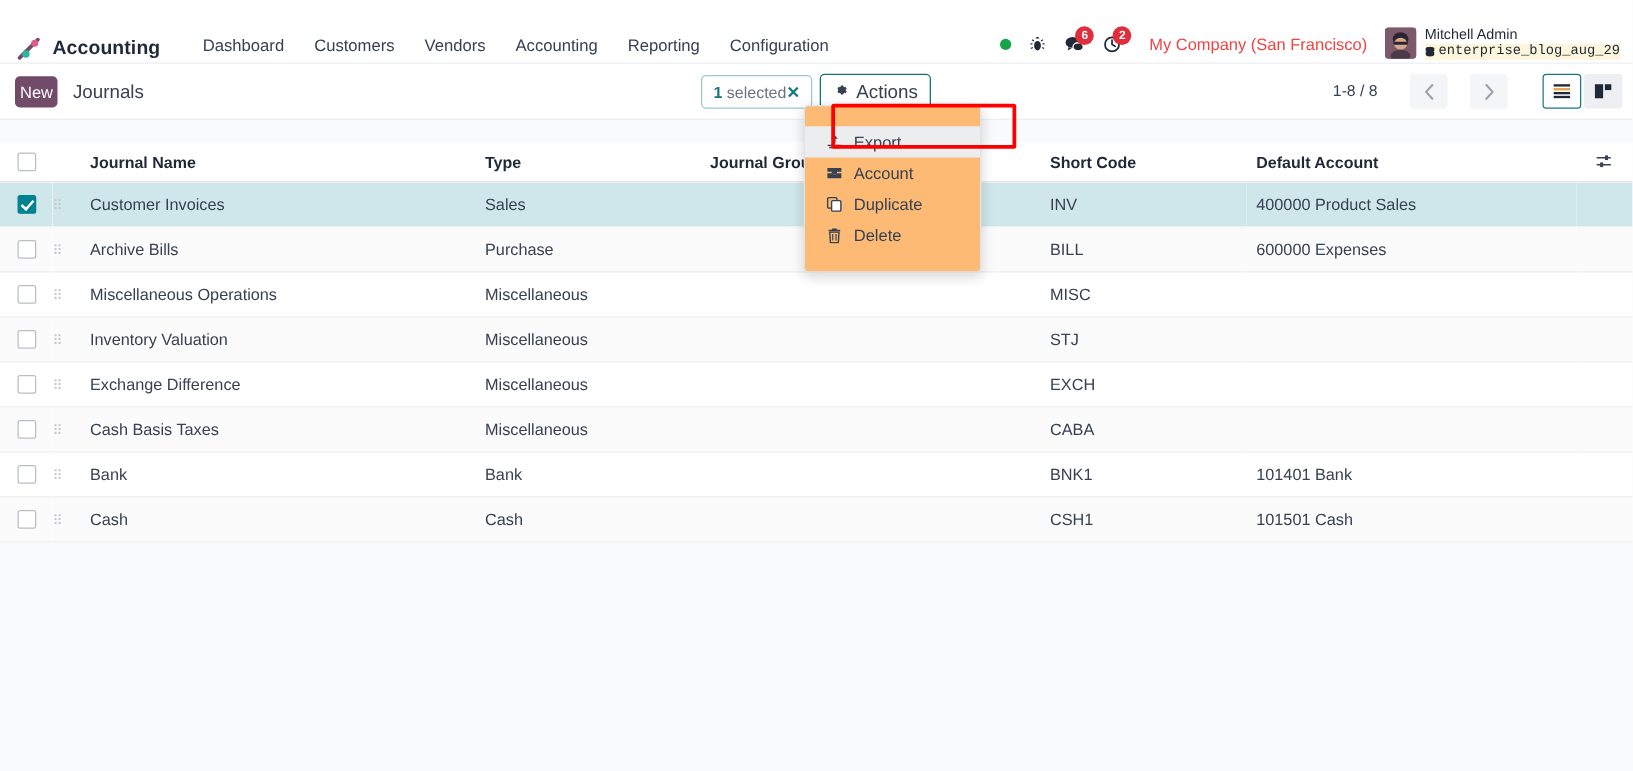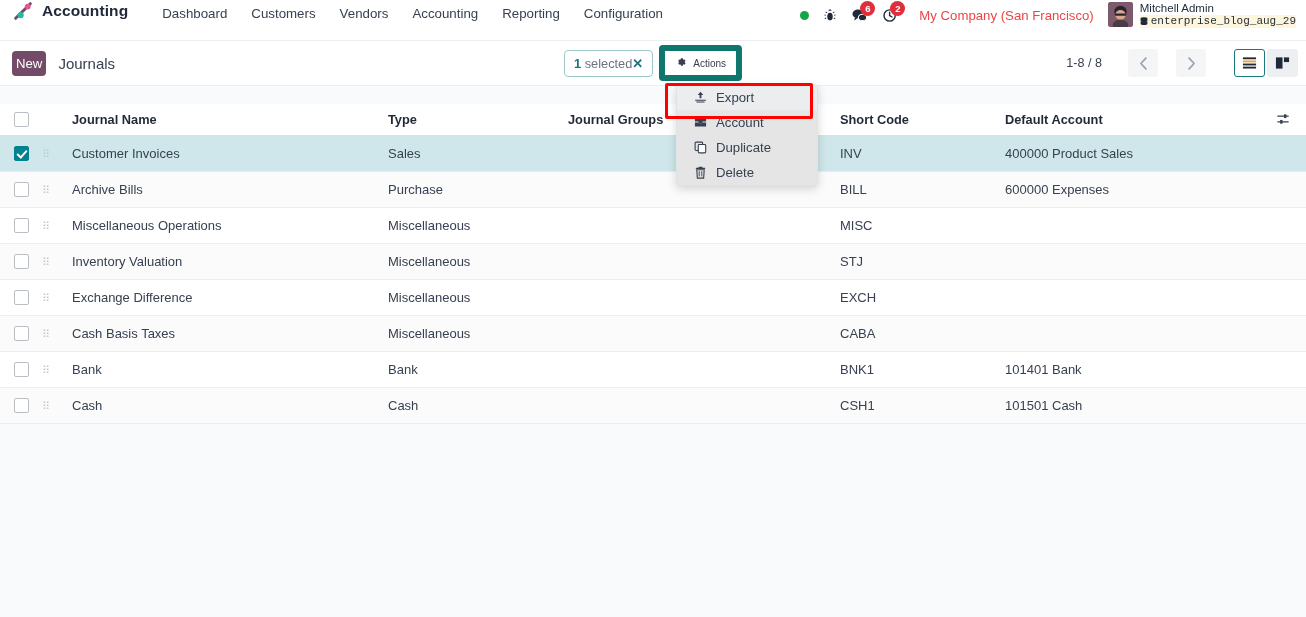--- a/index.html
+++ b/index.html
@@ -6,24 +6,24 @@
   html, body {
     width: 1306px; height: 617px;
     font-family: "Liberation Sans", sans-serif;
     background: #f9fafb;
     overflow: hidden;
     color: #374151;
   }
 
   
   .navbar {
-    height: 41px;
+    height: 51px;
     background: #ffffff;
     display: flex;
-    align-items: flex-start;
+    align-items: flex-end;
     padding: 0 10px 0 12px;
     border-bottom: 1px solid #eceef1;
     position: relative;
     z-index: 30;
   }
   .brand {
     display: flex; align-items: center; gap: 8px;
     margin-right: 22px;
   }
   .odoo-logo { width: 22px; height: 22px; display: block; }
@@ -87,46 +87,46 @@
   .selected-pill {
     display: flex; align-items: center; gap: 0;
     border: 1px solid #9dc8cc; border-radius: 4px;
     background: #fff; padding: 5px 9px; font-size: 12.8px;
     color: #6b7280; cursor: pointer;
   }
   .selected-pill b { color: #17787f; font-weight: 700; }
   .pill-x { color: #17787f; font-size: 13px; font-weight: 700; }
   .actions-btn {
     display: flex; align-items: center; gap: 6px;
-    border: 6px solid #0f766e; border-radius: 4px; background: #fff;
-    padding: 5px 10px; font-size: 10px; color: #374151; cursor: pointer;
+    border: 1px solid #0f766e; border-radius: 4px; background: #fff;
+    padding: 5px 10px; font-size: 15px; color: #374151; cursor: pointer;
     font-family: inherit;
   }
 
   .cp-right { margin-left: auto; display: flex; align-items: center; gap: 16px; }
   .pager-text { font-size: 12.6px; color: #374151; margin-right: 8px; white-space: nowrap;}
   .pager-btn {
     width: 30px; height: 28px; border: none; background: #f4f5f7;
     color: #9aa2ad; cursor: pointer; display: flex; align-items: center;
     justify-content: center; font-size: 14px; border-radius: 3px; margin-left: 2px;
   }
   .view-switch { display: flex; margin-left: 12px; gap: 2px; }
   .view-btn {
     width: 31px; height: 28px; display: flex; align-items: center;
     justify-content: center; background: #edeff2; border: 1px solid transparent;
     border-radius: 3px; cursor: pointer;
   }
   .view-btn.active { background: #fff; border: 1px solid #17787f; }
 
   
   .dropdown {
-    position: absolute; left: 676px; top: 84px; width: 142px;
-    background: #e5e5e5; border: 1px solid #dfe2e6; border-radius: 4px;
+    position: absolute; left: 643px; top: 84px; width: 142px;
+    background: #fdba74; border: 1px solid #dfe2e6; border-radius: 4px;
     box-shadow: 0 3px 10px rgba(0,0,0,.16);
-    padding: 0 0; z-index: 50;
+    padding: 16px 0; z-index: 50;
   }
   .dd-item {
     display: flex; align-items: center; gap: 9px;
     padding: 5px 10px 5px 16px; font-size: 13.2px; color: #374151; cursor: pointer;
   }
   .dd-item.hovered { background: #ebedef; }
   .dd-icon { width: 14px; display: flex; align-items: center; justify-content: center; color: #4b5563; }
   .red-box {
     position: absolute; left: 665px; top: 83px; width: 148px; height: 36px;
     border: 3px solid #ff0000; border-radius: 2px; z-index: 60; pointer-events: none;

